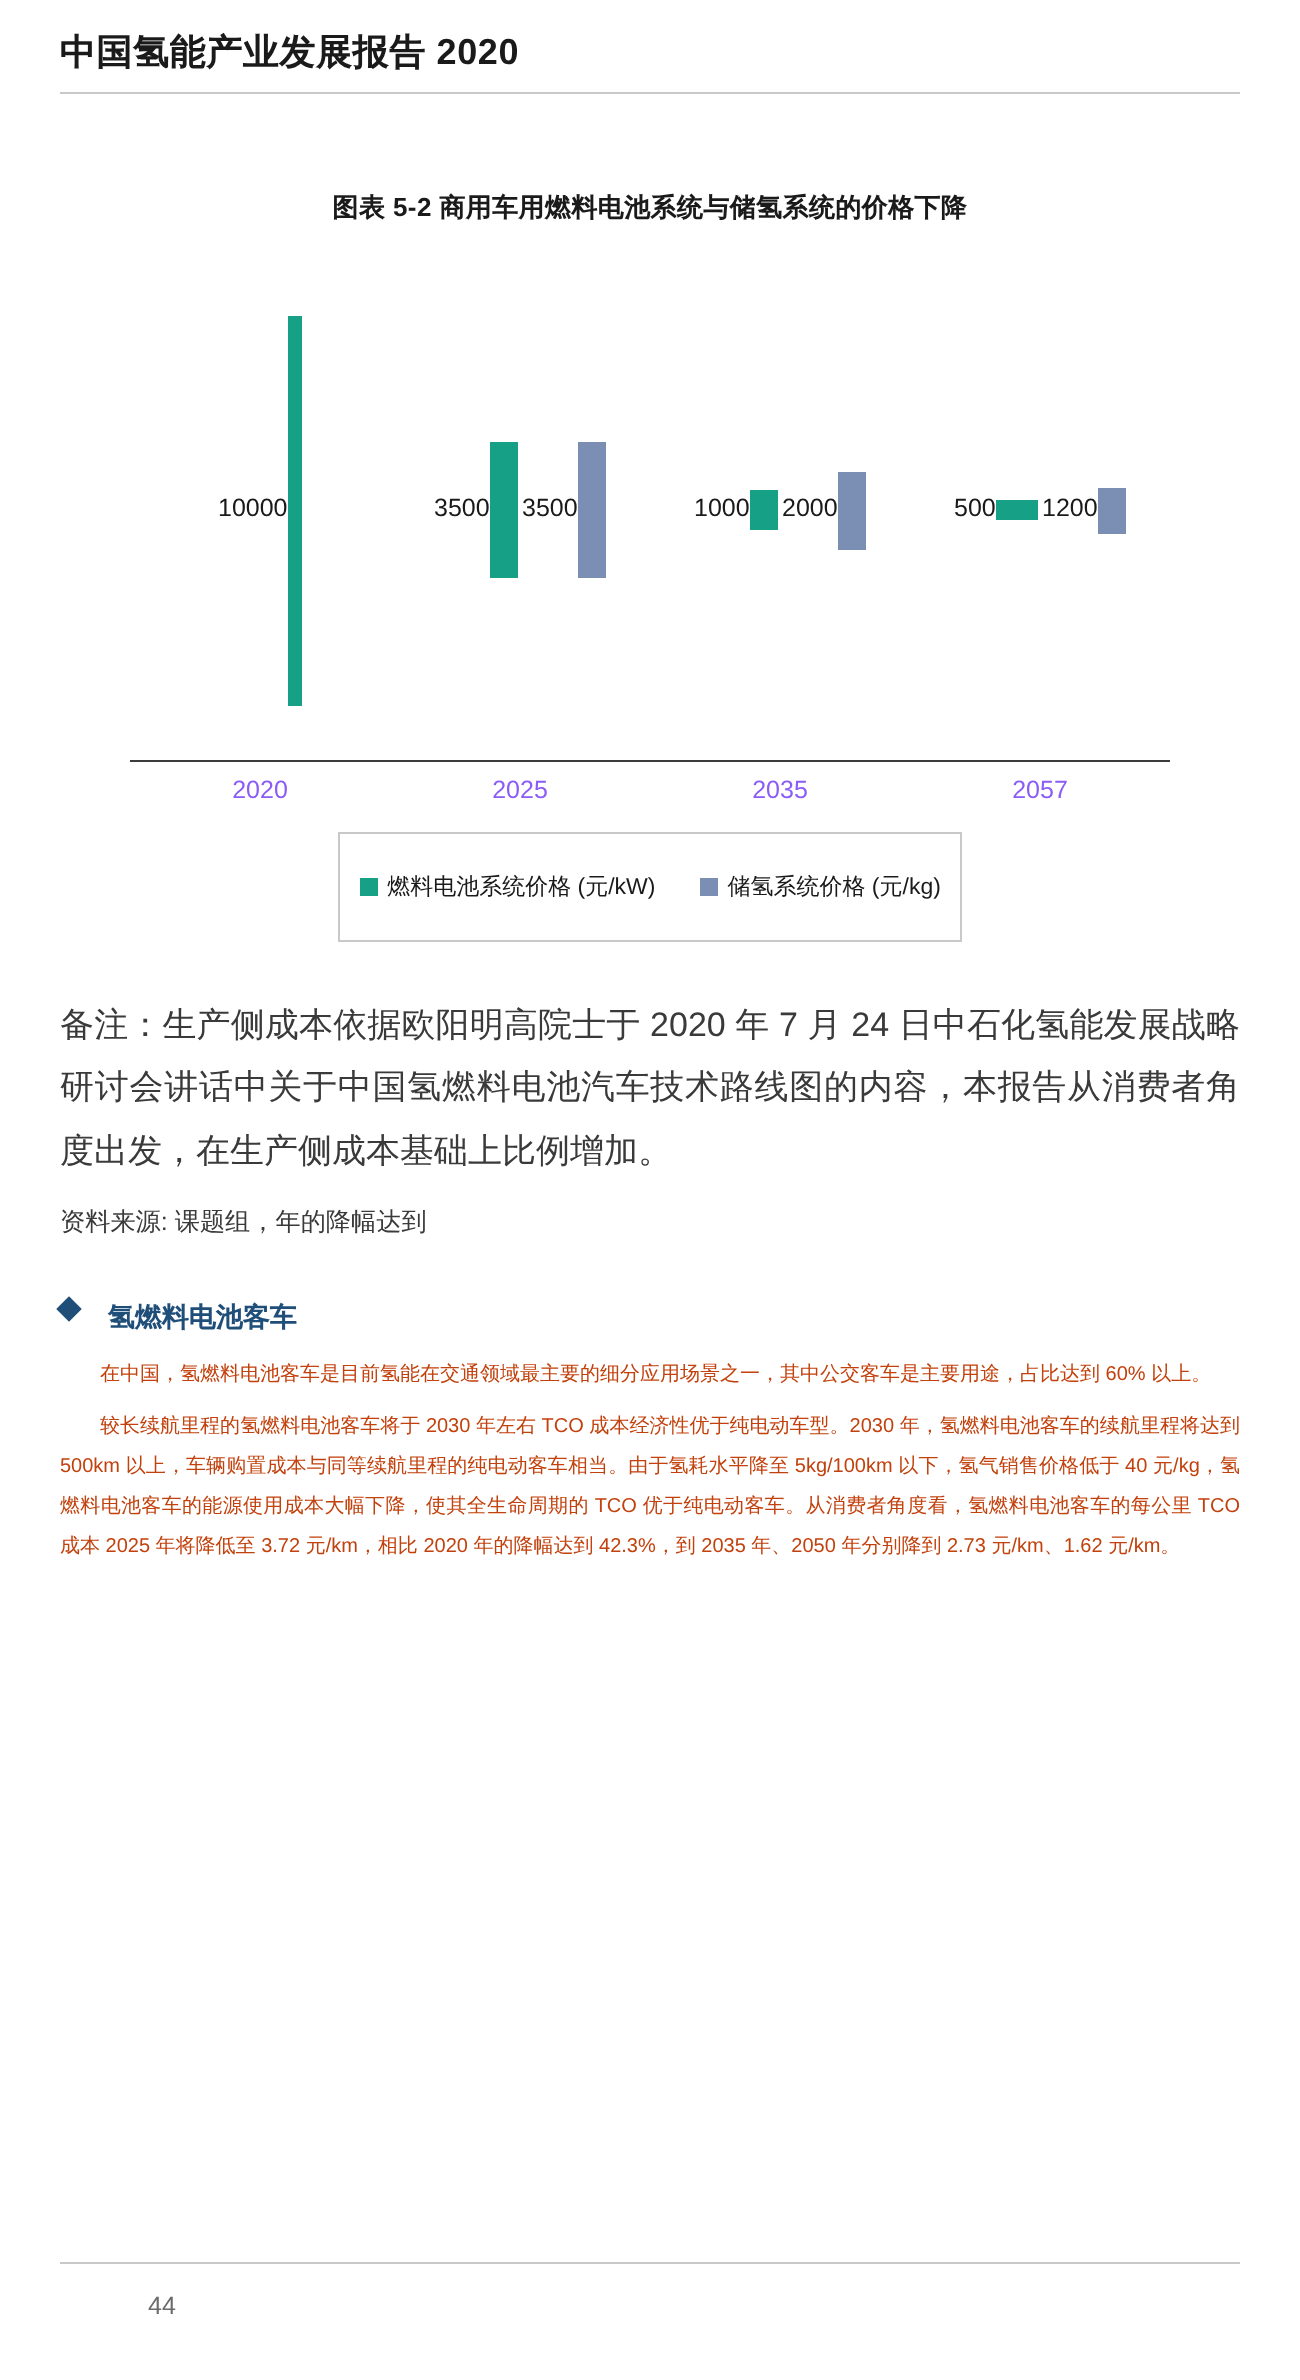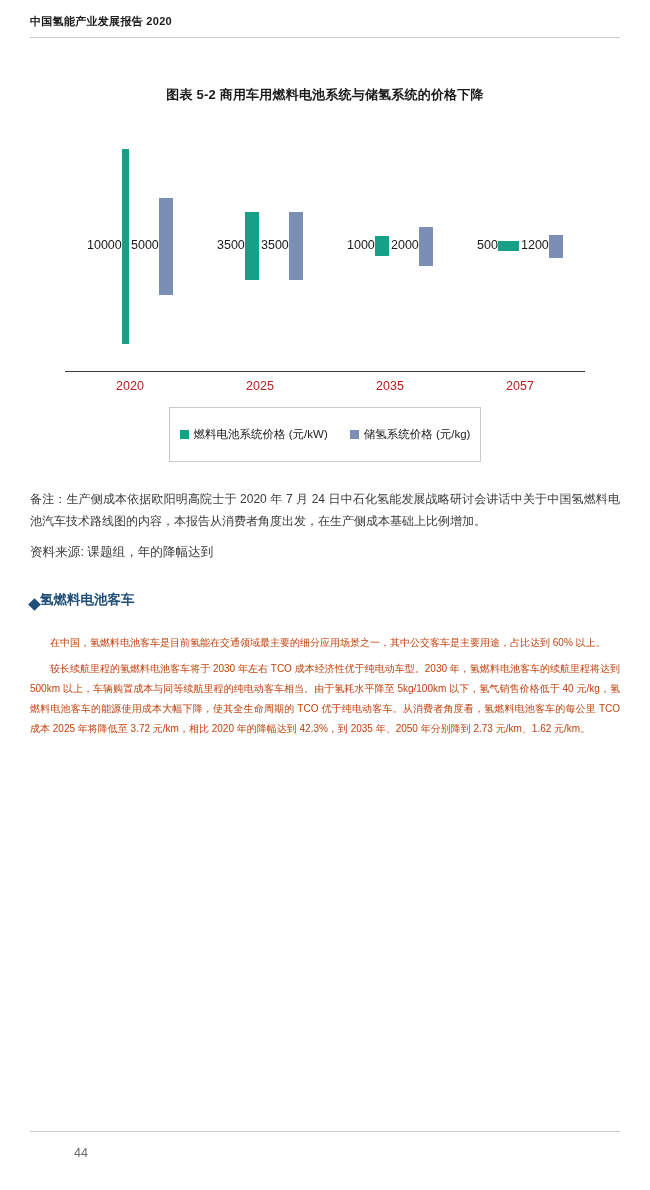--- a/index.html
+++ b/index.html
@@ -14,21 +14,21 @@
     position: relative;
     width: 650px; height: 1190px;
     padding: 0;
     overflow: hidden;
   }
   
   .header {
     padding: 14px 30px 8px 30px;
   }
   .header-title {
-    font-size: 11px;
+    font-size: 18px;
     font-weight: bold;
     letter-spacing: .3px;
     color: #1a1a1a;
   }
   .header-rule {
     margin: 8px 0 0 0;
     height: 1px;
     background: #c9c9c9;
   }
   
@@ -92,56 +92,56 @@
   .bar.s2 { background: #7b8fb5; }
   .xaxis {
     display: flex;
     justify-content: space-around;
     margin-top: 7px;
   }
   .xtick {
     width: 110px;
     text-align: center;
     font-size: 12.5px;
-    color: #b91c1c;
+    color: #8b5cf6;
   }
   .legend {
     margin: 14px auto 0 auto;
     border: 1px solid #c9c9c9;
     display: inline-flex;
     gap: 22px;
     padding: 19px 10px;
     align-items: center;
     font-size: 11.5px;
     color: #1a1a1a;
   }
   .legend-outer { text-align: center; }
   .legend-item { display: inline-flex; align-items: center; gap: 5px; }
   .swatch { width: 9px; height: 9px; display: inline-block; }
   .swatch.s1 { background: #16a085; }
   .swatch.s2 { background: #7b8fb5; }
   
   .note {
     margin: 26px 0 0 0;
-    font-size: 12px;
+    font-size: 17px;
     line-height: 1.85;
     color: #3a3a3a;
     text-align: justify;
   }
   .source {
     margin: 12px 0 0 0;
     font-size: 12.6px;
     color: #3a3a3a;
   }
   
   .section-head {
-    margin: 30px 0 24px 0;
-    display: flex;
-    align-items: flex-end;
-    gap: 1px;
+    margin: 30px 0 10px 0;
+    display: flex;
+    align-items: flex-start;
+    gap: 15px;
     color: #1f4e79;
     font-weight: bold;
     font-size: 13.5px;
   }
   .diamond {
     width: 9px; height: 9px;
     background: #1f4e79;
     transform: rotate(45deg);
     display: inline-block;
   }
@@ -186,24 +186,20 @@
     <div class="fig-title">图表 5-2  商用车用燃料电池系统与储氢系统的价格下降</div>
 
     <div class="chart-wrap">
       <div class="plot">
         <div class="groups">
 
           <div class="group">
             <div class="bar-holder">
               <div class="bar-label">10000</div>
               <div class="bar s1" style="height:195px"></div>
-            </div>
-            <div class="bar-holder">
-              <div class="bar-label">5000</div>
-              <div class="bar s2" style="height:97px"></div>
             </div>
           </div>
 
           <div class="group">
             <div class="bar-holder">
               <div class="bar-label">3500</div>
               <div class="bar s1" style="height:68px"></div>
             </div>
             <div class="bar-holder">
               <div class="bar-label">3500</div>

